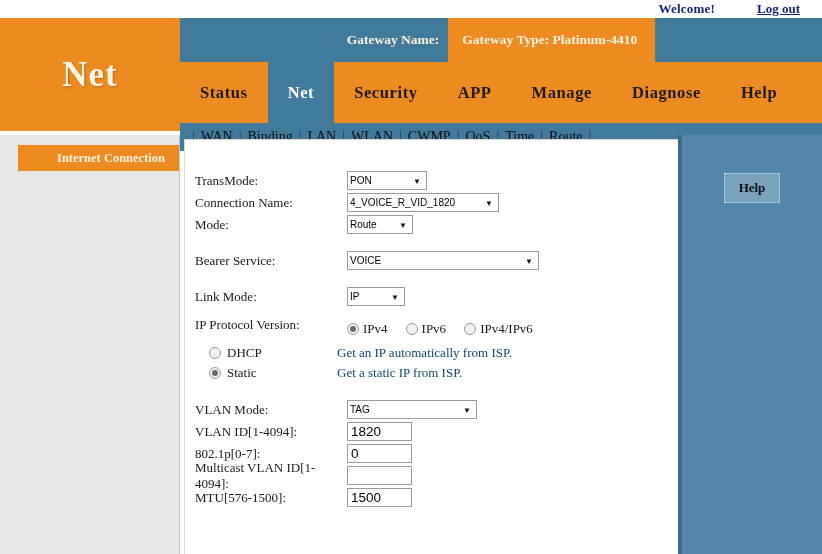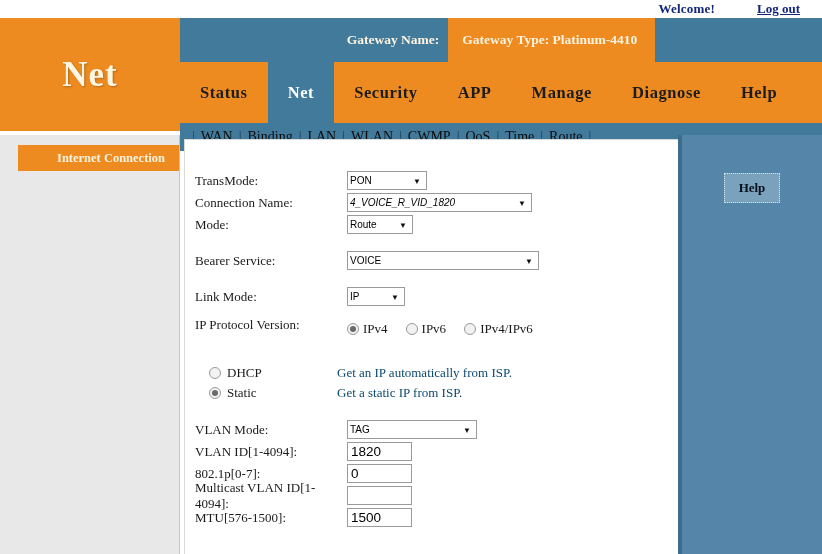--- a/index.html
+++ b/index.html
@@ -257,21 +257,21 @@
     content: "\25BC";
     position: absolute;
     right: 6px;
     top: 50%;
     transform: translateY(-50%);
     font-size: 8px;
     color: #111;
     pointer-events: none;
   }
   .sel-transmode { width: 80px; }
-  .sel-conn { width: 185px; font-style: italic; }
+  .sel-conn { width: 152px; }
   .sel-mode { width: 66px; }
   .sel-bearer { width: 192px; }
   .sel-link { width: 58px; }
   .sel-vlanmode { width: 130px; }
 
   input[type=text] {
     font-family: "Liberation Sans", sans-serif;
     font-size: 13.5px;
     border: 1px solid #9a9a9a;
     background: #ffffff;
@@ -308,21 +308,21 @@
   .rad.on::after {
     content: "";
     position: absolute;
     left: 50%; top: 50%;
     transform: translate(-50%,-50%);
     width: 6px; height: 6px;
     border-radius: 50%;
     background: #6a6a6a;
   }
 
-  .iptype-block { margin-top: 28px; }
+  .iptype-block { margin-top: 8px; }
   .iptype-row {
     display: flex;
     align-items: center;
     height: 20px;
   }
   .iptype-row .rlabel { width: 128px; flex: 0 0 128px; padding-left: 14px; }
   .iptype-row .desc { font-size: 13px; color: #0c4a6e; }
 
   .vlan-block { margin-top: 16px; }
   .spacer-14 { height: 14px; }

